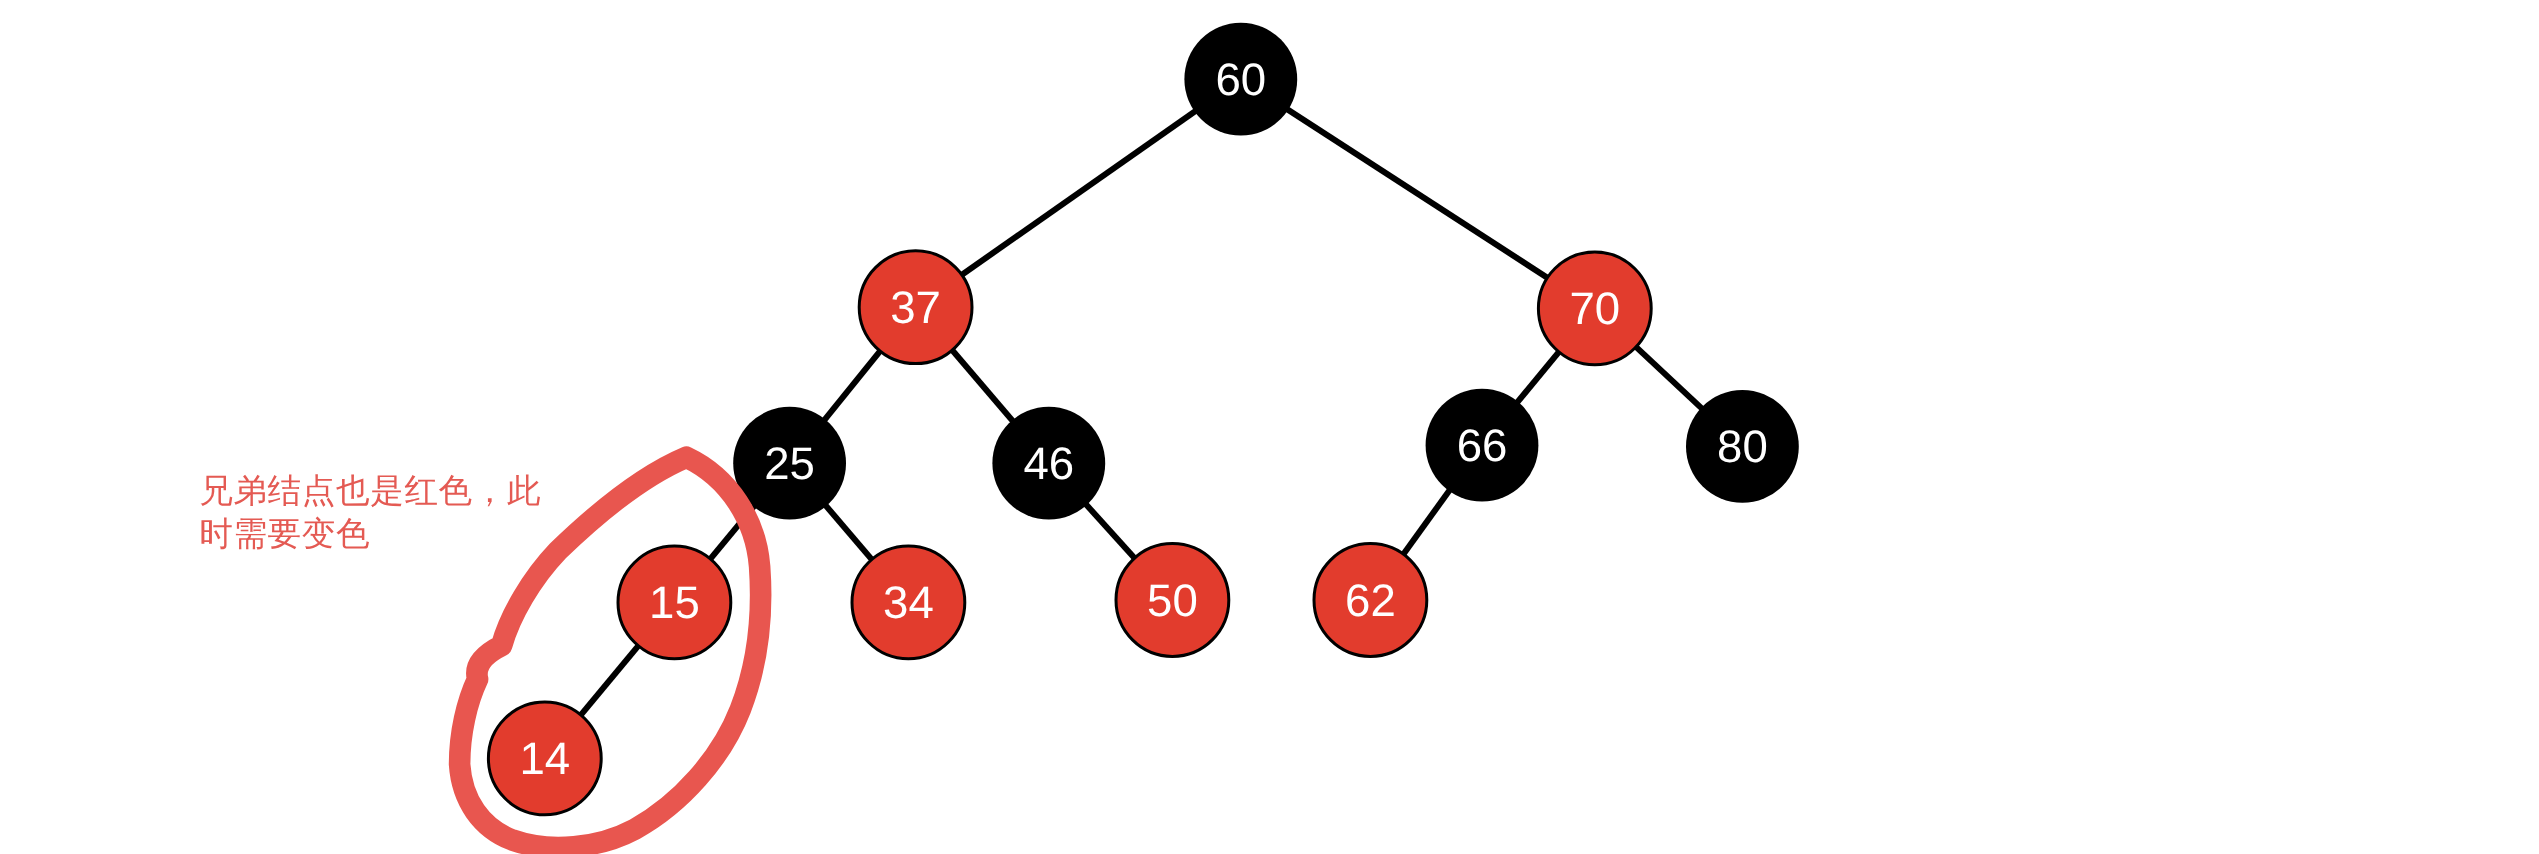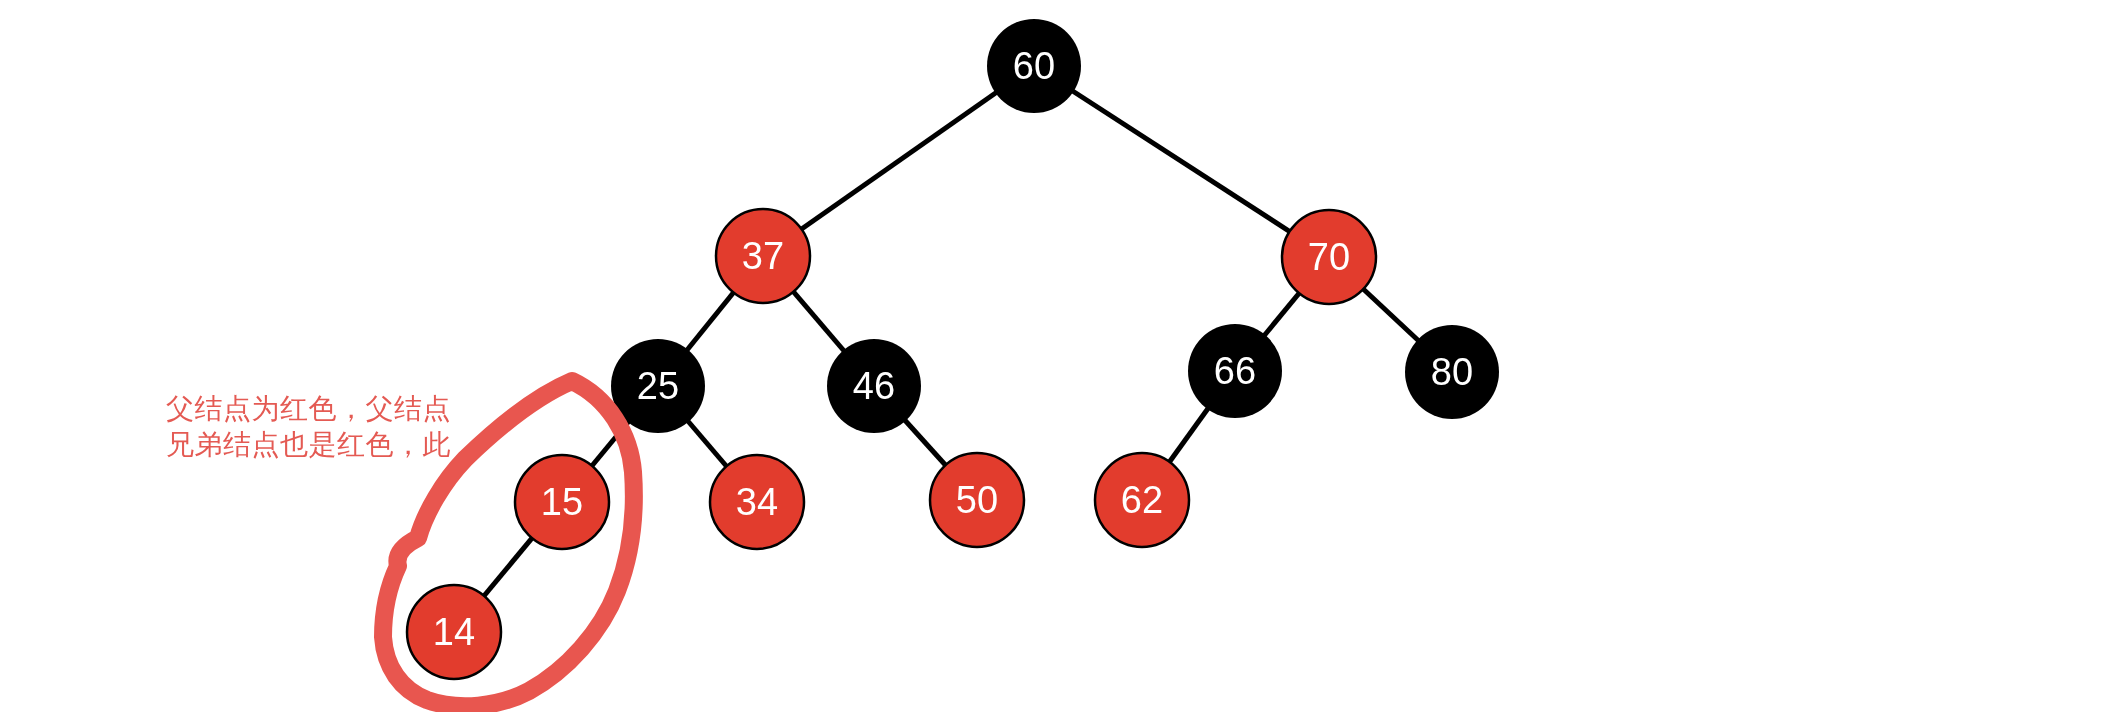--- a/index.html
+++ b/index.html
@@ -105,16 +105,16 @@
         </g>
         <g>
           <circle cx="442" cy="632" r="47" fill="#e23c2d" stroke="#000000" stroke-width="2.5"></circle>
           <text x="442" y="645" class="tree-node-label" fill="#ffffff">14</text>
         </g>
       </g>
     <path id="highlight-loop" class="highlight-loop" d="M 560 381 C 522 397, 484 429, 453 459 C 431 482, 413 513, 406 538 Q 382 550, 386 566 C 377 585, 371 611, 371 637 C 373 667, 389 690, 415 700 C 446 711, 487 707, 517 691 C 555 670, 589 632, 605 591 C 619 555, 624 514, 621 472 C 618 434, 596 398, 560 381 Z" stroke="#e8564f" stroke-width="18"></path>
   </svg>
 
   <div class="annotation" id="annotation" style="color: rgb(228, 90, 83);">
-    <div>父结点为红色，父结点</div>
     <div>兄弟结点也是红色，此</div>
+    <div>时需要变色</div>
   </div>
 </div>
 
 </body></html>

